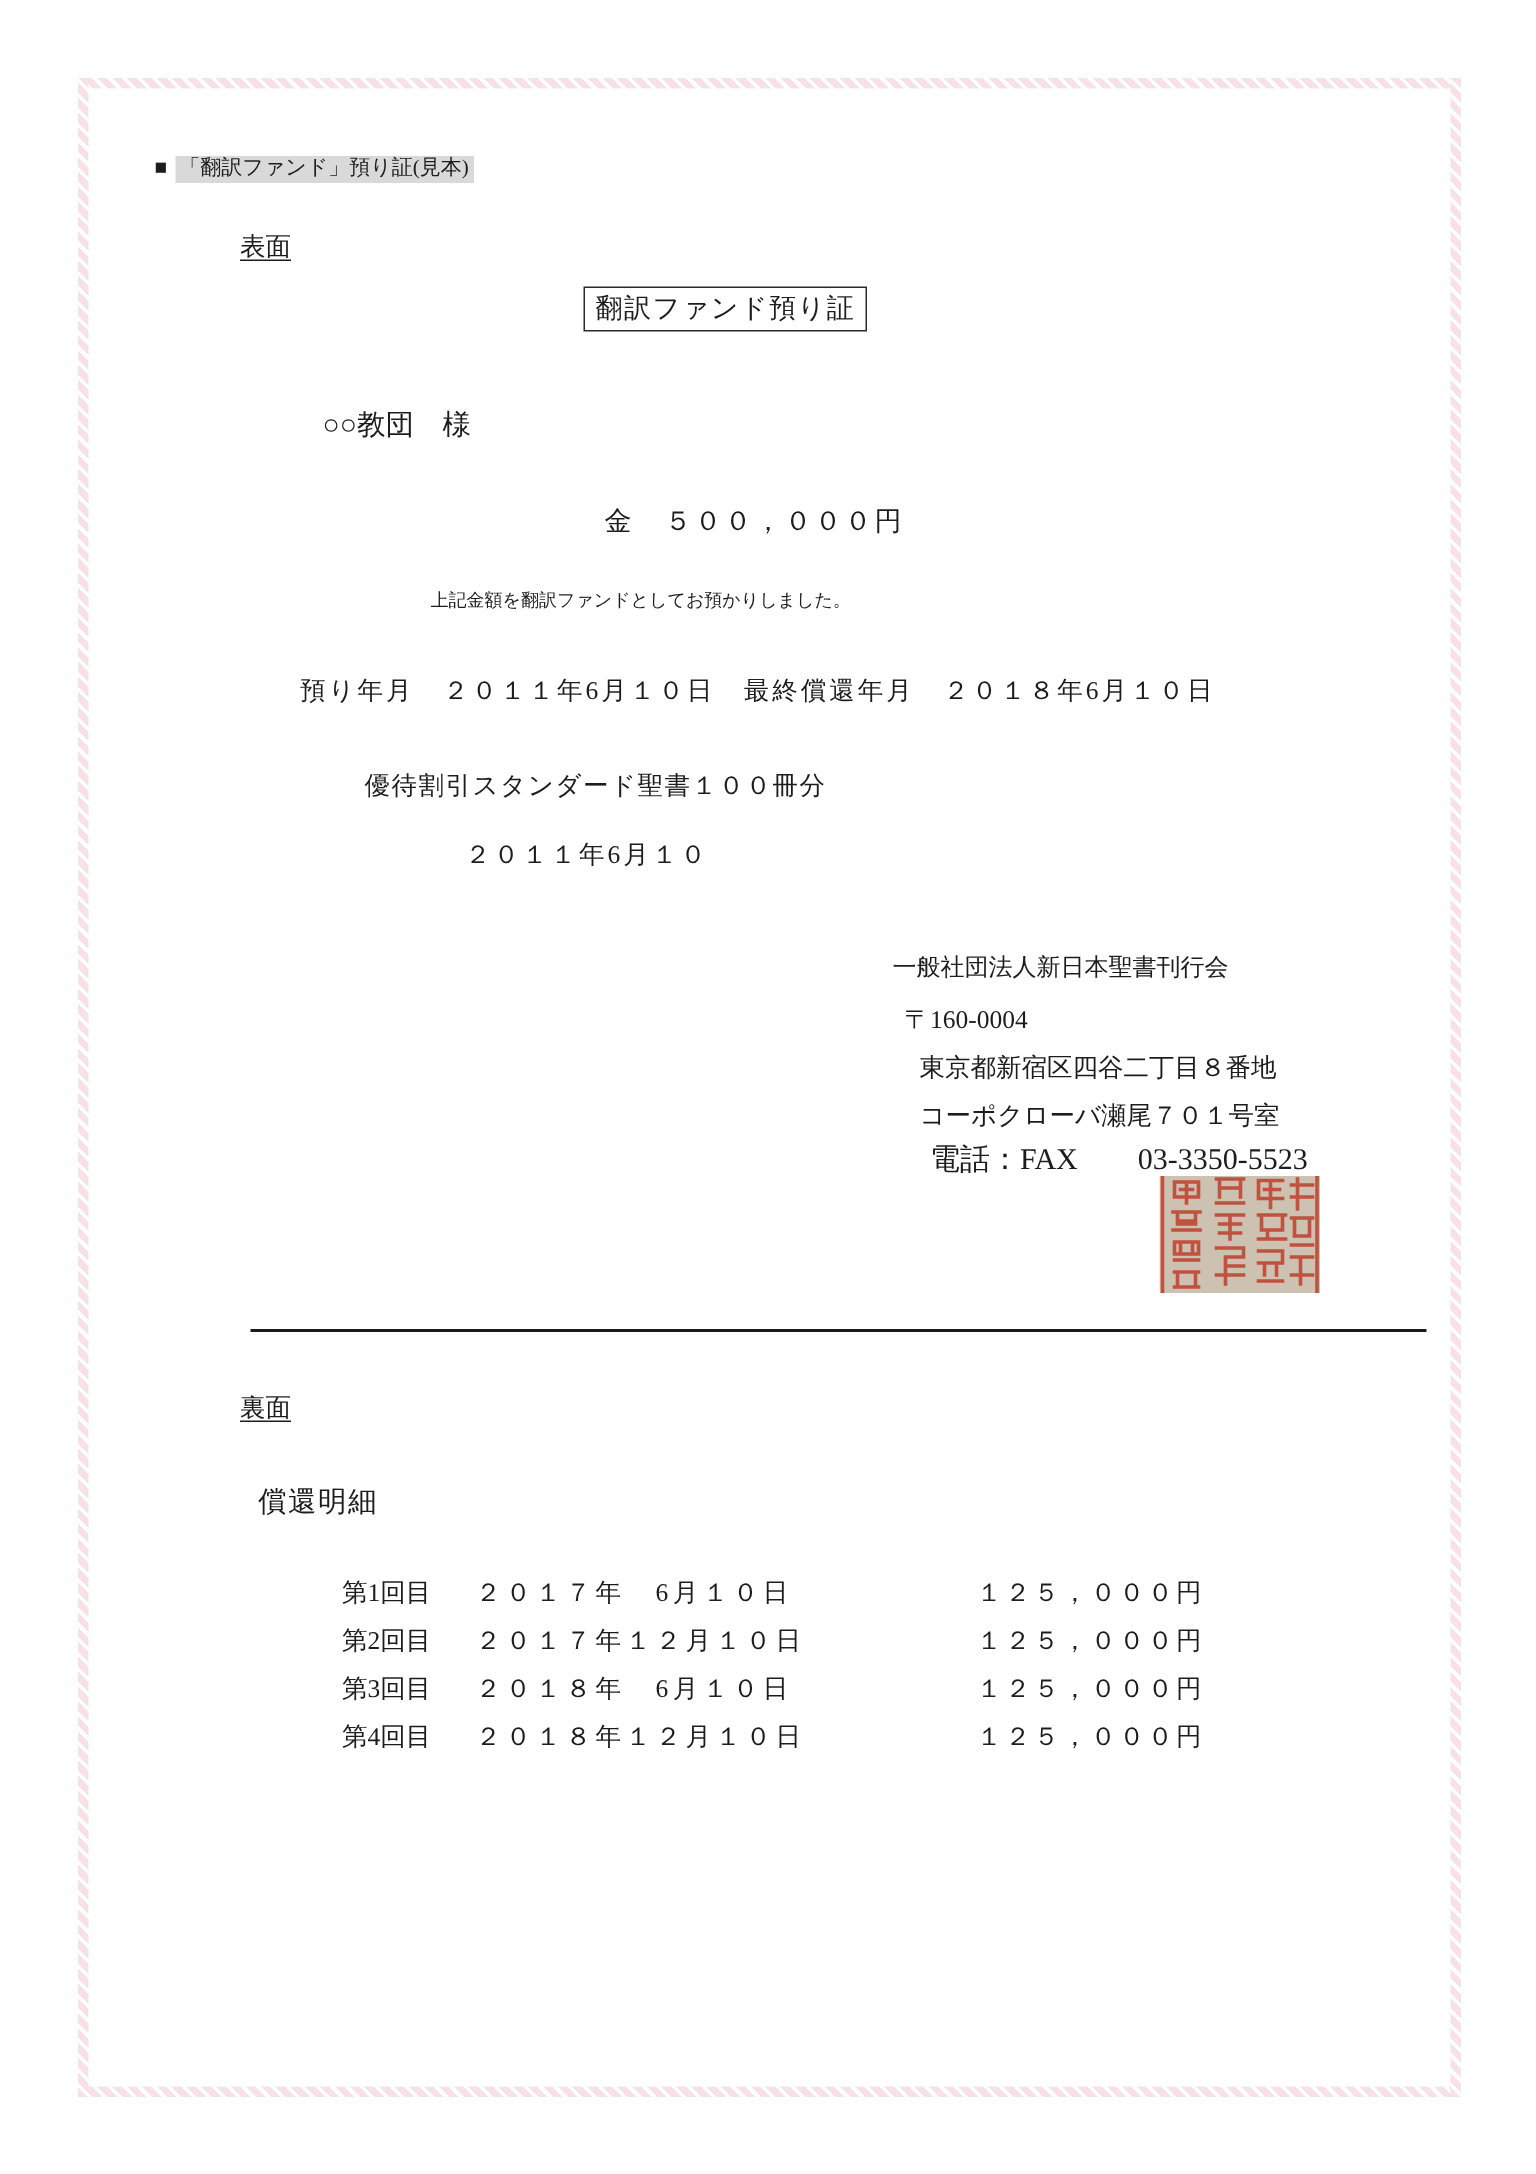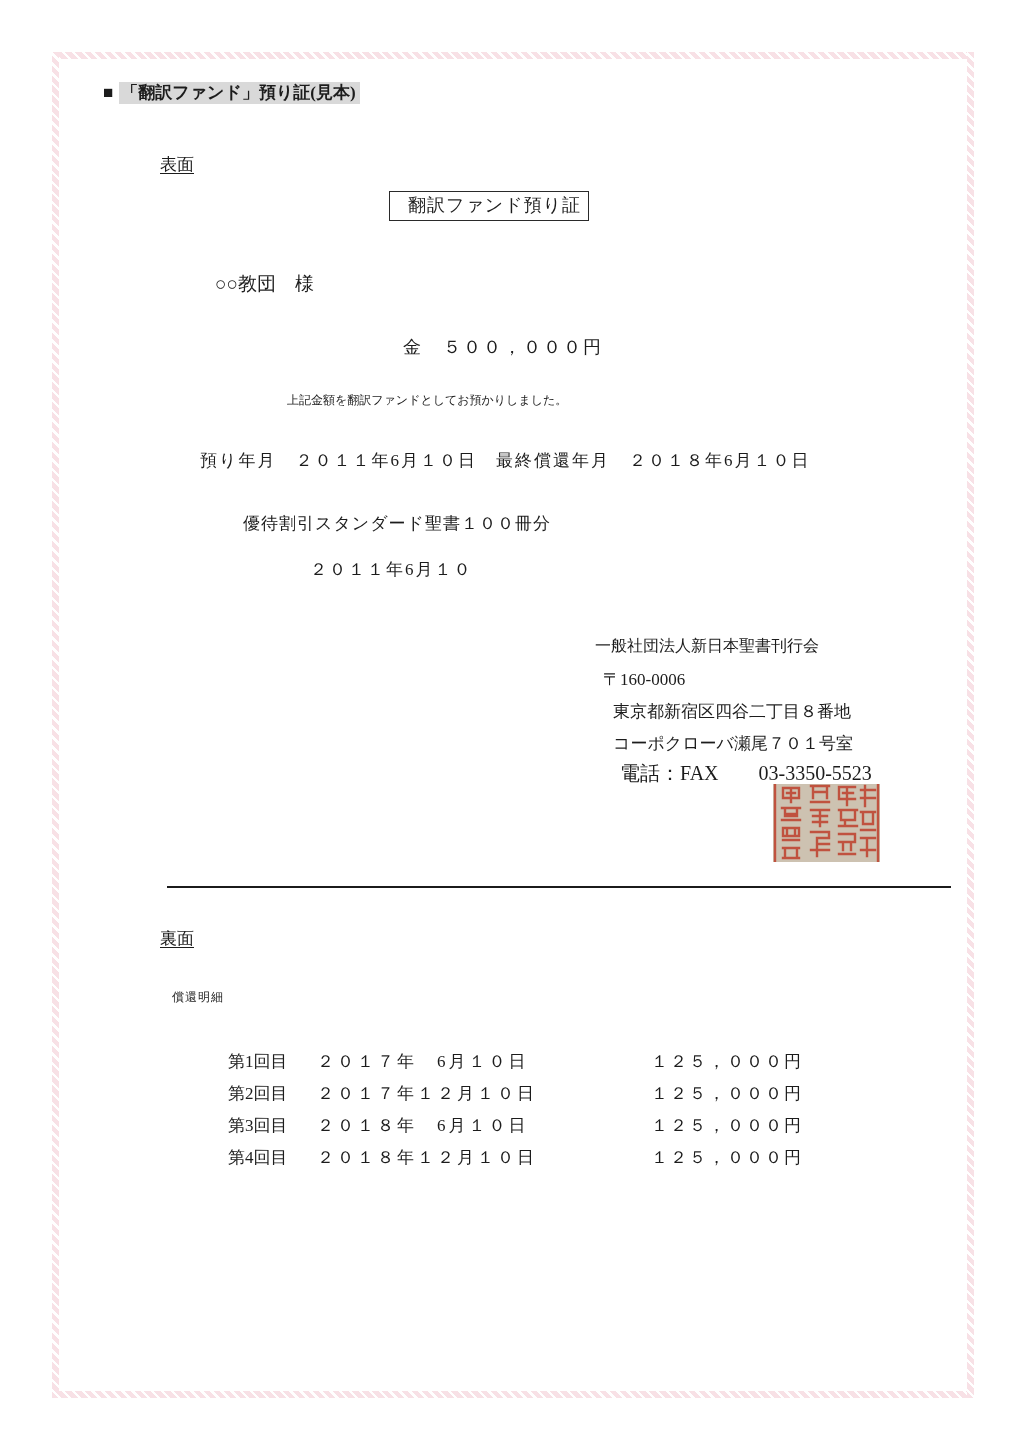--- a/index.html
+++ b/index.html
@@ -21,50 +21,50 @@
     position:absolute;
     background:repeating-linear-gradient(45deg,
       var(--border-pink) 0px, var(--border-pink) 4.5px,
       #ffffff 4.5px, #ffffff 7px);
   }
   .frame-top{left:52px;top:52px;width:922px;height:7px;}
   .frame-bottom{left:52px;top:1391px;width:922px;height:7px;}
   .frame-left{left:52px;top:52px;width:7px;height:1346px;}
   .frame-right{left:967px;top:52px;width:7px;height:1346px;}
 
-  .doc-header{left:103px;top:82px;font-size:17px;font-weight:bold;}
+  .doc-header{left:103px;top:104px;font-size:14px;}
   .doc-header .bullet{margin-right:6px;}
   .doc-header .hl{background:var(--highlight-gray);padding:1px 4px 2px 2px;}
 
   .side-label{font-size:17px;text-decoration:underline;text-underline-offset:3px;}
   .front-label{left:160px;top:154px;text-align:center;}
   .back-label{left:160px;top:928px;}
 
   .cert-title{
     left:389px;top:191px;font-size:18px;
-    border:1px solid #2a2a2a;padding:2px 7px 3px 18px;letter-spacing:1px;
+    border:1px solid #2a2a2a;padding:2px 7px 3px 7px;letter-spacing:1px;
   }
   .recipient{left:215px;top:272px;font-size:19px;}
   .amount-line{left:403px;top:300px;font-size:18px;letter-spacing:2px;margin-top:36px;}
   .statement{left:287px;top:393px;font-size:12px;}
   .deposit-line{left:200px;top:450px;font-size:17px;letter-spacing:2px;}
   .benefit-line{left:243px;top:513px;font-size:17px;letter-spacing:1px;}
   .issue-date{left:310px;top:559px;font-size:17px;letter-spacing:2px;}
 
   .issuer-name{left:595px;top:636px;font-size:16px;}
   .issuer-postal{left:603px;top:669px;font-size:17px;}
   .issuer-addr1{left:613px;top:701px;font-size:17px;text-align:center;}
   .issuer-addr2{left:613px;top:733px;font-size:17px;}
   .issuer-phone{left:620px;top:761px;font-size:20px;}
 
   .seal{left:773px;top:784px;width:107px;height:78px;}
 
   .divider{left:167px;top:886px;width:784px;height:2px;background:#1b1b1b;}
 
-  .schedule-title{left:172px;top:990px;font-size:12px;letter-spacing:1px;}
+  .schedule-title{left:172px;top:990px;font-size:19px;letter-spacing:1px;}
 
   .sched-row{font-size:17px;}
   .sched-no{position:absolute;left:228px;}
   .sched-date{position:absolute;left:317px;letter-spacing:3px;}
   .sched-amt{position:absolute;left:651px;letter-spacing:2px;}
   .row-0{top:1051px;}
   .row-1{top:1083px;}
   .row-2{top:1115px;}
   .row-3{top:1147px;}
 </style>
@@ -90,21 +90,21 @@
 
 <div class="abs statement">上記金額を翻訳ファンドとしてお預かりしました。</div>
 
 <div class="abs deposit-line">預り年月　２０１１年6月１０日　最終償還年月　２０１８年6月１０日</div>
 
 <div class="abs benefit-line">優待割引スタンダード聖書１００冊分</div>
 
 <div class="abs issue-date">２０１１年6月１０</div>
 
 <div class="abs issuer-name">一般社団法人新日本聖書刊行会</div>
-<div class="abs issuer-postal">〒160-0006</div>
+<div class="abs issuer-postal">〒160-0004</div>
 <div class="abs issuer-addr1">東京都新宿区四谷二丁目８番地</div>
 <div class="abs issuer-addr2">コーポクローバ瀬尾７０１号室</div>
 <div class="abs issuer-phone">電話：FAX　　03-3350-5523</div>
 
 <div class="abs seal">
   <svg width="107" height="78" viewBox="0 0 107 78" xmlns="http://www.w3.org/2000/svg">
     <rect x="0" y="0" width="107" height="78" fill="#cdc2b1"></rect>
     <g stroke="#bf4936" stroke-width="2.4" fill="none" stroke-linecap="square" opacity="0.92">
       <rect x="2" y="-8" width="103" height="92"></rect>
 

